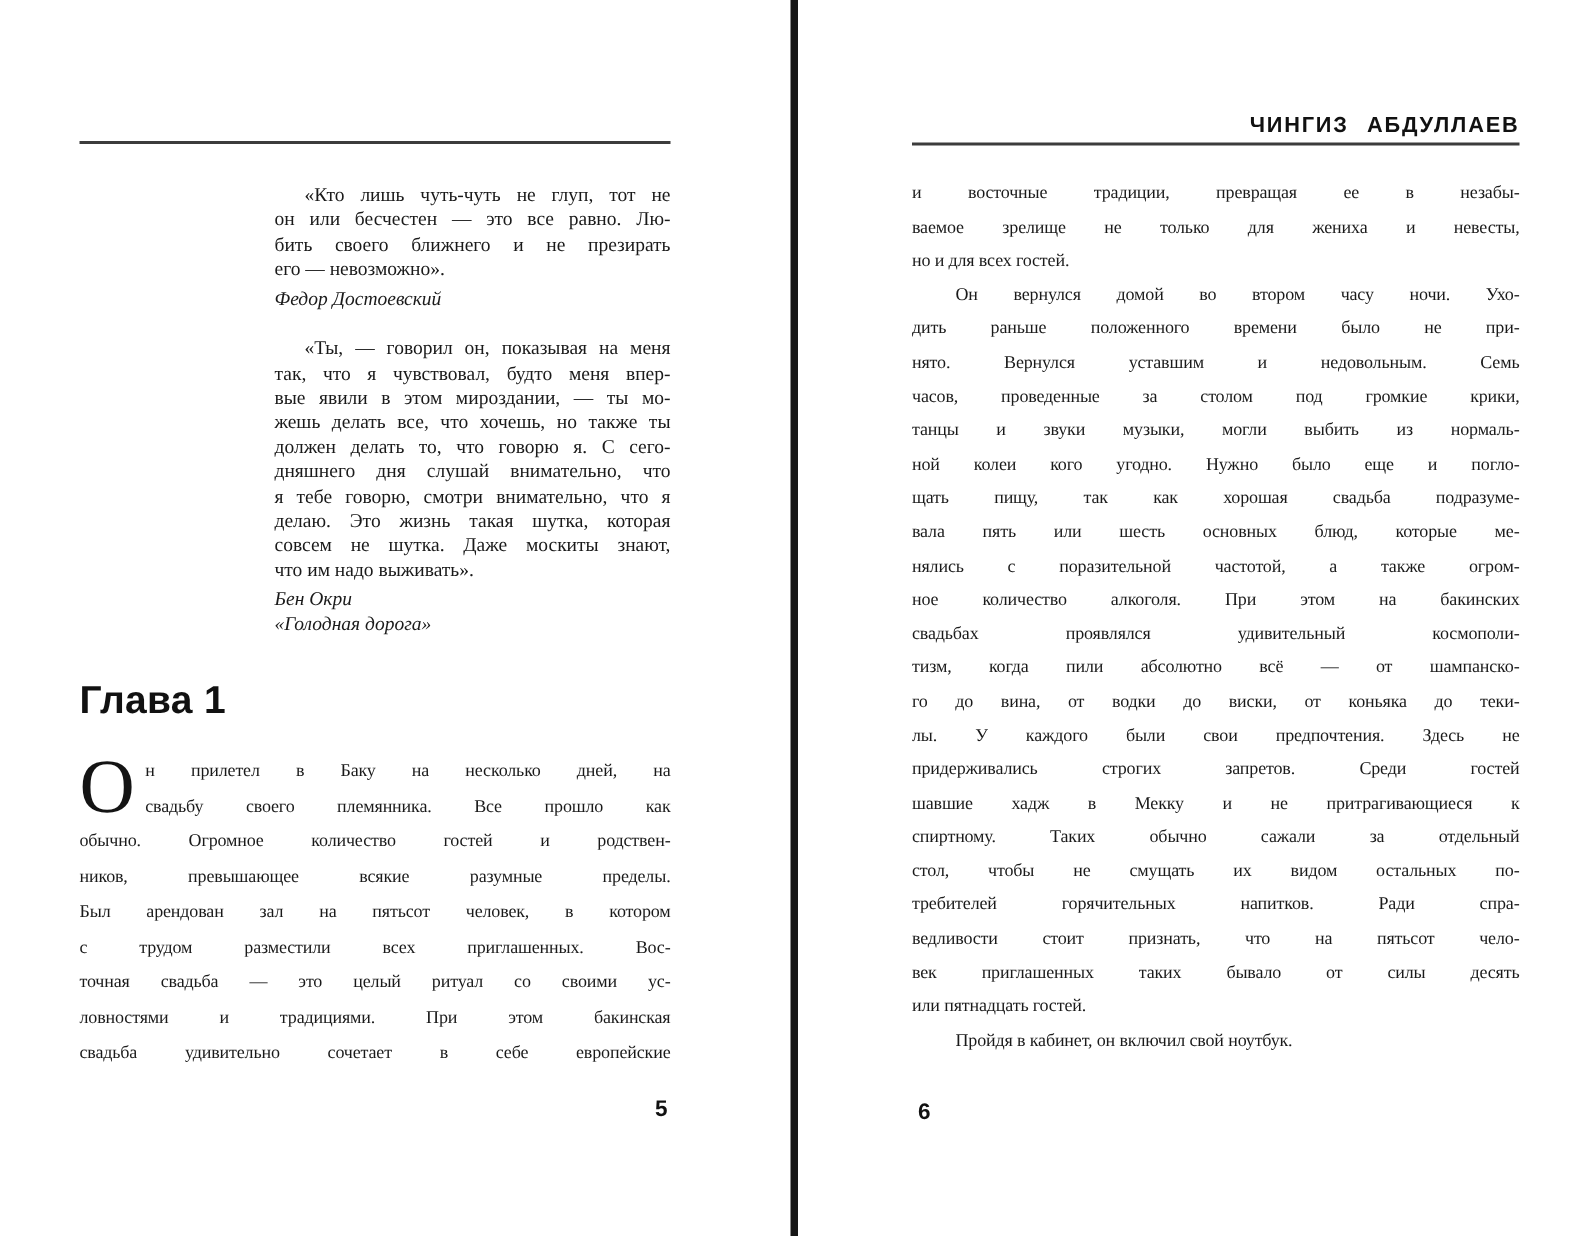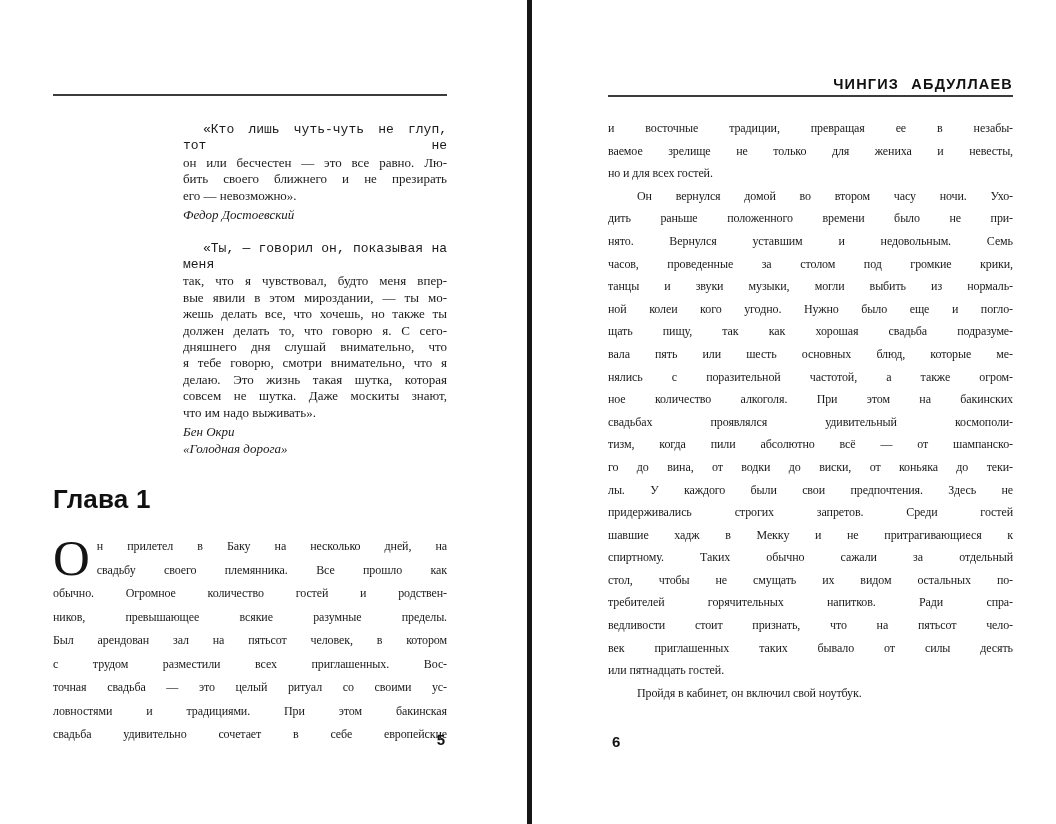--- a/index.html
+++ b/index.html
@@ -19,21 +19,21 @@
     margin-top:75px;text-align:right;
     font-family:"Liberation Sans", sans-serif;font-weight:700;
     font-size:14.5px;line-height:18px;letter-spacing:1.2px;word-spacing:7px;color:#111;
   }
 
   
   .epi{width:264px;margin-left:130px;}
   .epi1{margin-top:26px;}
   .epi2{margin-top:17px;}
   .eline{font-size:13px;line-height:16.4px;text-align:justify;text-align-last:justify;}
-  .epi .eline:first-child{text-indent:20px;font-family:Liberation Mono, monospace;}
+  .epi .eline:first-child{text-indent:20px;}
   .epi .eline:last-child{text-align-last:left;}
   .attr{width:264px;margin-left:130px;margin-top:3px;font-style:italic;font-size:13px;line-height:16.5px;}
   .aline{text-align:left;}
 
   .chapter{
     margin:29px 0 0 0;font-family:"Liberation Sans", sans-serif;
     font-weight:700;font-size:26px;line-height:27px;letter-spacing:.2px;color:#111;
   }
 
   

